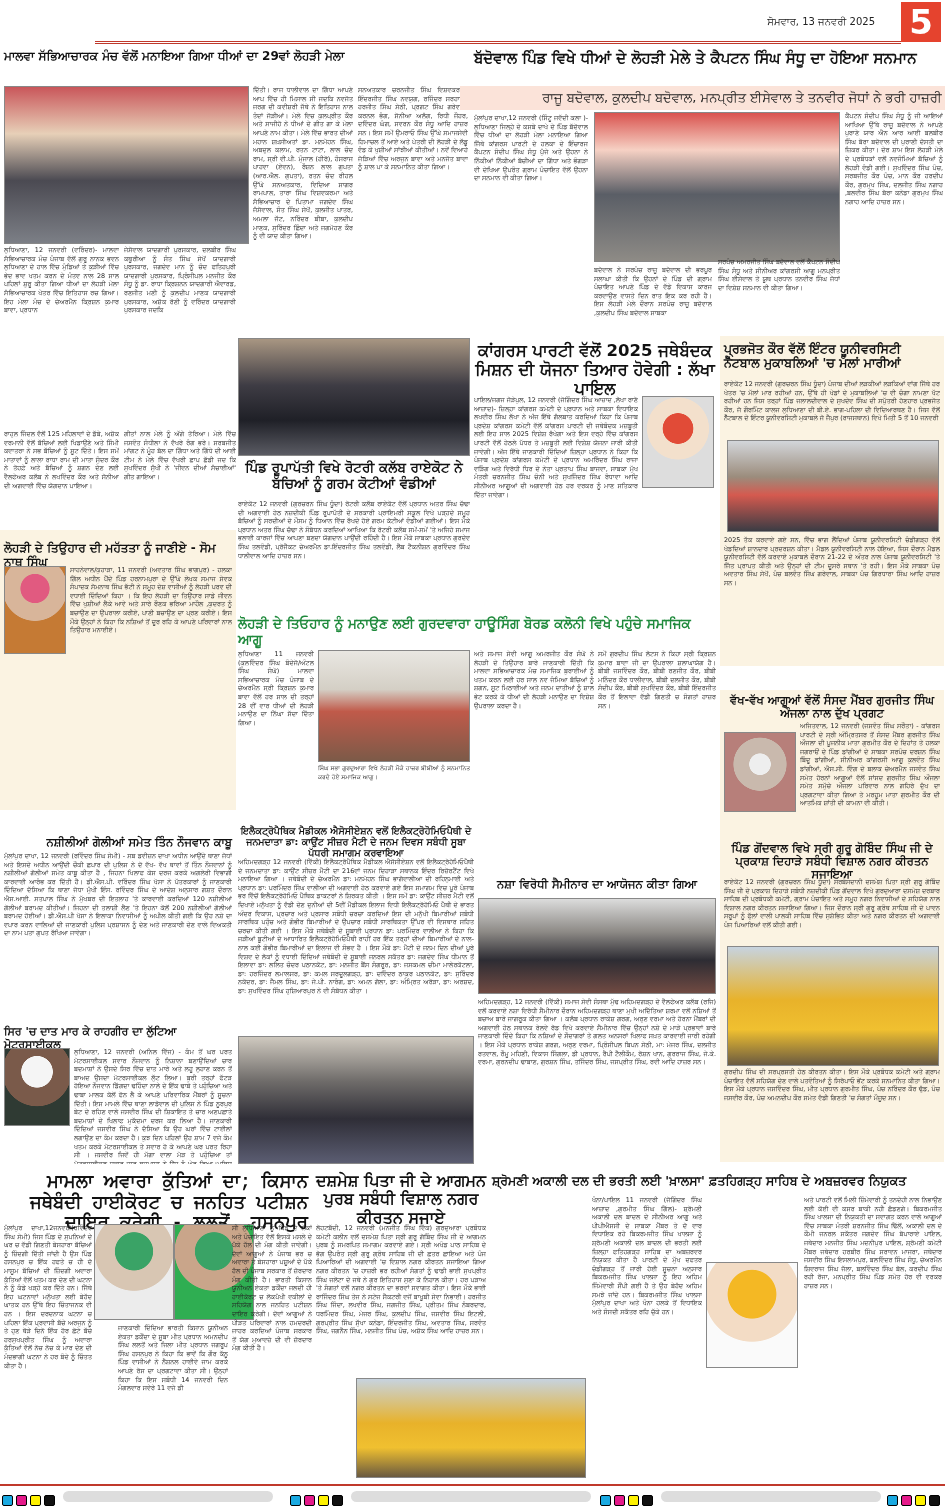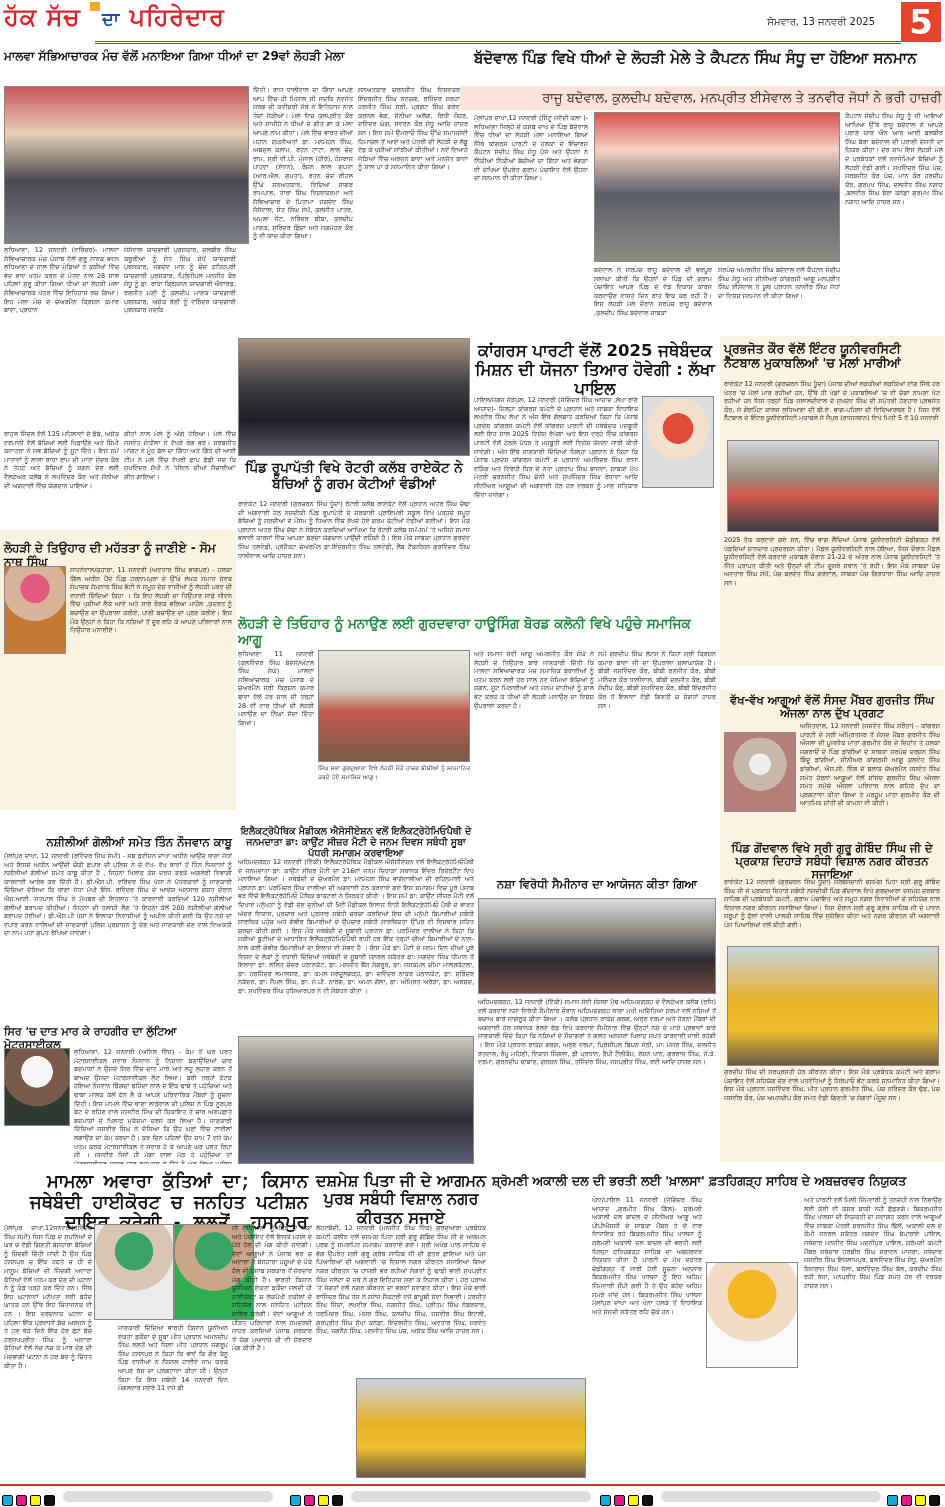--- a/index.html
+++ b/index.html
@@ -26,25 +26,20 @@
   .pinkband{background:#fbe3d9}
   .green-hl{color:#1f8a3c}
   .footer{left:0;top:1484px;width:945px;height:23px;border-top:2px solid #c0392b}
   .reg{display:inline-block;width:11px;height:11px;border-radius:2px;margin-right:3px;border:1px solid #000}
   .grayp{display:inline-block;height:11px;border-radius:6px;background:#ddd;vertical-align:top}
 </style>
 </head>
 <body>
 
 <div class="abs mast">
-  <div class="abs logo">
-    <span>ਹੱਕ ਸੱਚ</span>
-    <span class="flag"></span><span class="mid">ਦਾ</span>
-    <span>ਪਹਿਰੇਦਾਰ</span>
-  </div>
   <div class="abs date">ਸੋਮਵਾਰ, 13 ਜਨਵਰੀ 2025</div>
   <div class="abs pagebox">5</div>
   <div class="abs rule"></div>
 </div>
 
 <div class="abs hl" style="left:4px;top:50px;width:462px;font-size:12px;">ਮਾਲਵਾ ਸੱਭਿਆਚਾਰਕ ਮੰਚ ਵੱਲੋਂ ਮਨਾਇਆ ਗਿਆ ਧੀਆਂ ਦਾ 29ਵਾਂ ਲੋਹੜੀ ਮੇਲਾ</div>
 <div class="abs photo red" style="left:4px;top:86px;width:245px;height:158px;"></div>
 <div class="abs txt" style="left:4px;top:246px;width:115px;height:184px;">ਲੁਧਿਆਣਾ, 12 ਜਨਵਰੀ (ਵਰਿੰਦਰ)- ਮਾਲਵਾ ਸੱਭਿਆਚਾਰਕ ਮੰਚ ਪੰਜਾਬ ਵੱਲੋਂ ਗੁਰੂ ਨਾਨਕ ਭਵਨ ਲੁਧਿਆਣਾ ਦੇ ਹਾਲ ਵਿੱਚ ਮੁੰਡਿਆਂ ਤੇ ਕੁੜੀਆਂ ਵਿੱਚ ਭੇਦ ਭਾਵ ਖਤਮ ਕਰਨ ਦੇ ਮੰਤਵ ਨਾਲ 28 ਸਾਲ ਪਹਿਲਾਂ ਸ਼ੁਰੂ ਕੀਤਾ ਗਿਆ ਧੀਆਂ ਦਾ ਲੋਹੜੀ ਮੇਲਾ ਸੱਭਿਆਚਾਰਕ ਖੇਤਰ ਵਿੱਚ ਇਤਿਹਾਸ ਰਚ ਗਿਆ। ਇਹ ਮੇਲਾ ਮੰਚ ਦੇ ਚੇਅਰਮੈਨ ਕ੍ਰਿਸ਼ਨ ਕੁਮਾਰ ਬਾਵਾ, ਪ੍ਰਧਾਨ</div>
 <div class="abs txt" style="left:124px;top:246px;width:112px;height:184px;">ਜੇਸੋਵਾਲ ਯਾਦਗਾਰੀ ਪੁਰਸਕਾਰ, ਦਲਬੀਰ ਸਿੰਘ ਕਥੂਰੀਆ ਨੂੰ ਸੰਤ ਸਿੰਘ ਸੇਖੋਂ ਯਾਦਗਾਰੀ ਪੁਰਸਕਾਰ, ਜਗਦੇਵ ਮਾਨ ਨੂੰ ਚੰਦ ਫਤਿਹਪੁਰੀ ਯਾਦਗਾਰੀ ਪੁਰਸਕਾਰ, ਪ੍ਰਿੰਸੀਪਲ ਮਨਜੀਤ ਕੌਰ ਸੰਧੂ ਨੂੰ ਡਾ. ਰਾਧਾ ਕ੍ਰਿਸ਼ਨਨ ਯਾਦਗਾਰੀ ਐਵਾਰਡ, ਰਣਜੀਤ ਮਣੀ ਨੂੰ ਕੁਲਦੀਪ ਮਾਣਕ ਯਾਦਗਾਰੀ ਪੁਰਸਕਾਰ, ਅਸ਼ੋਕ ਰੋਣੀ ਨੂੰ ਵਰਿੰਦਰ ਯਾਦਗਾਰੀ ਪੁਰਸਕਾਰ ਜਦਕਿ</div>
 <div class="abs txt" style="left:253px;top:86px;width:100px;height:240px;">ਦਿੱਤੀ। ਰਾਜ ਧਾਲੀਵਾਲ ਦਾ ਗਿੱਧਾ ਆਪਣੇ ਆਪ ਵਿੱਚ ਹੀ ਮਿਸਾਲ ਸੀ ਜਦਕਿ ਨਵਜੋਤ ਜਰਗ ਦੀ ਕਵੀਸ਼ਰੀ ਜੱਥੇ ਨੇ ਇਤਿਹਾਸ ਨਾਲ ਤੰਦਾਂ ਜੋੜੀਆਂ। ਮੇਲੇ ਵਿਚ ਕੁਲਪ੍ਰੀਤ ਕੌਰ ਅਤੇ ਸਾਜੀਹੋ ਨੇ ਧੀਆਂ ਦੇ ਗੀਤ ਗਾ ਕੇ ਮੇਲਾ ਆਪਣੇ ਨਾਮ ਕੀਤਾ। ਮੇਲੇ ਵਿੱਚ ਭਾਰਤ ਦੀਆਂ ਮਹਾਨ ਸ਼ਖ਼ਸੀਅਤਾਂ ਡਾ. ਮਨਮੋਹਨ ਸਿੰਘ, ਅਬਦੁਲ ਕਲਾਮ, ਰਤਨ ਟਾਟਾ, ਲਾਲ ਚੰਦ ਰਾਮ, ਸ੍ਰੀ ਵੀ.ਪੀ. ਮੁੰਜਾਲ (ਹੀਰੋ), ਹੰਸਰਾਜ ਪਾਹਵਾ (ਏਵਨ), ਰੌਸ਼ਨ ਲਾਲ ਗੁਪਤਾ (ਆਰ.ਐਲ. ਗੁਪਤਾ), ਰਤਨ ਚੰਦ ਰੀਹਲ ਉੱਘੇ ਸਨਅਤਕਾਰ, ਵਿਦਿਆ ਸਾਗਰ ਰਾਮਪਾਲ, ਤਾਰਾ ਸਿੰਘ ਵਿਸ਼ਵਕਰਮਾ ਅਤੇ ਸੱਭਿਆਚਾਰ ਦੇ ਪਿਤਾਮਾ ਜਗਦੇਵ ਸਿੰਘ ਜੱਸੋਵਾਲ, ਸੰਤ ਸਿੰਘ ਸੇਖੋਂ, ਕੁਲਜੀਤ ਪਾਤਰ, ਅਮਲਾ ਜੱਟ, ਨਰਿੰਦਰ ਬੀਬਾ, ਕੁਲਦੀਪ ਮਾਣਕ, ਸੁਰਿੰਦਰ ਛਿੰਦਾ ਅਤੇ ਜਗਮੋਹਣ ਕੌਰ ਨੂੰ ਵੀ ਯਾਦ ਕੀਤਾ ਗਿਆ।</div>
@@ -52,21 +47,21 @@
 <div class="abs txt" style="left:4px;top:430px;width:115px;height:100px;">ਰਾਹੁਲ ਜਿੰਦਲ ਵੱਲੋਂ 125 ਮਹਿਲਾਵਾਂ ਦੇ ਡੱਬੇ, ਅਸ਼ੋਕ ਵਰਮਾਨੀ ਵੱਲੋਂ ਬੱਚਿਆਂ ਲਈ ਖਿਡਾਉਣੇ ਅਤੇ ਸਿੰਮੀ ਕਵਾਤਰਾ ਨੇ ਸਭ ਬੱਚਿਆਂ ਨੂੰ ਸੂਟ ਦਿੱਤੇ। ਇਸ ਸਮੇਂ ਮਾਤਾਵਾਂ ਨੂੰ ਲਾਲਾ ਰਾਧਾ ਰਾਮ ਦੀ ਮਾਤਾ ਸੁੰਦਰ ਕੌਰ ਨੇ ਤੋਹਫ਼ੇ ਅਤੇ ਬੱਚਿਆਂ ਨੂੰ ਸ਼ਗਨ ਦੇਣ ਲਈ ਵੈਲਫੇਅਰ ਕਲੱਬ ਨੇ ਲਖਵਿੰਦਰ ਕੌਰ ਅਤੇ ਸੋਨੀਆ ਦੀ ਅਗਵਾਈ ਵਿੱਚ ਯੋਗਦਾਨ ਪਾਇਆ।</div>
 <div class="abs txt" style="left:124px;top:430px;width:112px;height:100px;">ਗੀਤਾਂ ਨਾਲ ਮੇਲੇ ਨੂੰ ਅੱਗੇ ਤੋਰਿਆ। ਮੇਲੇ ਵਿੱਚ ਜਸਵੰਤ ਸੰਧੀਲਾ ਨੇ ਵੱਖਰੇ ਰੰਗ ਭਰੇ। ਸਰਬਜੀਤ ਮਾਂਗਟ ਨੇ ਮੂੰਹ ਬੋਲ ਦਾ ਗਿੱਧਾ ਅਤੇ ਗਿੱਧੇ ਦੀ ਆਈ ਟੀਮ ਨੇ ਮੇਲੇ ਵਿੱਚ ਵੱਖਰੀ ਛਾਪ ਛੱਡੀ ਜਦ ਕਿ ਸੁਖਵਿੰਦਰ ਸੁੱਖੀ ਨੇ 'ਜੀਵਨ ਦੀਆਂ ਸੱਚਾਈਆਂ' ਗੀਤ ਗਾਇਆ।</div>
 
 <div class="abs hl" style="left:474px;top:50px;width:468px;font-size:15px;">ਬੱਦੋਵਾਲ ਪਿੰਡ ਵਿਖੇ ਧੀਆਂ ਦੇ ਲੋਹੜੀ ਮੇਲੇ ਤੇ ਕੈਪਟਨ ਸਿੰਘ ਸੰਧੂ ਦਾ ਹੋਇਆ ਸਨਮਾਨ</div>
 <div class="abs pinkband" style="left:460px;top:86px;width:564px;height:24px;">
   <div class="hl" style="font-size:13px;font-weight:normal;color:#222;text-align:center;line-height:24px;" actable="false">ਰਾਜੂ ਬਦੋਵਾਲ, ਕੁਲਦੀਪ ਬਦੋਵਾਲ, ਮਨਪ੍ਰੀਤ ਈਸੇਵਾਲ ਤੇ ਤਨਵੀਰ ਜੋਧਾਂ ਨੇ ਭਰੀ ਹਾਜ਼ਰੀ</div>
 </div>
 <div class="abs txt" style="left:474px;top:114px;width:114px;height:226px;">ਮੁੱਲਾਂਪੁਰ ਦਾਖਾ,12 ਜਨਵਰੀ (ਸਿੰਟੂ ਜਵੱਦੀ ਕਲਾ )-ਲੁਧਿਆਣਾ ਜਿਲ੍ਹੇ ਦੇ ਕਸਬੇ ਦਾਖੇ ਦੇ ਪਿੰਡ ਬੱਦੋਵਾਲ ਵਿੱਚ ਧੀਆਂ ਦਾ ਲੋਹੜੀ ਮੇਲਾ ਮਨਾਇਆ ਗਿਆ ਜਿੱਥੇ ਕਾਂਗਰਸ ਪਾਰਟੀ ਦੇ ਹਲਕਾ ਦੇ ਇੰਚਾਰਜ ਕੈਪਟਨ ਸੰਦੀਪ ਸਿੰਘ ਸੰਧੂ ਪੁੱਜੇ ਅਤੇ ਉਹਨਾ ਨੇ ਨਿੱਕੀਆਂ ਨਿੱਕੀਆਂ ਬੱਚੀਆਂ ਦਾ ਗਿੱਧਾ ਅਤੇ ਭੰਗੜਾ ਵੀ ਦੇਖਿਆ ਉਪਰੰਤ ਗ੍ਰਾਮ ਪੰਚਾਇਤ ਵੱਲੋਂ ਉਹਨਾ ਦਾ ਸਨਮਾਨ ਵੀ ਕੀਤਾ ਗਿਆ।</div>
 <div class="abs photo" style="left:594px;top:112px;width:246px;height:150px;background:linear-gradient(180deg,#d9534f 0%,#f6d1c4 25%,#5a5e66 55%,#8e8b86 100%)"></div>
 <div class="abs txt" style="left:594px;top:266px;width:118px;height:76px;">ਬਦੋਵਾਲ ਨੇ ਸਰਪੰਚ ਰਾਜੂ ਬਦੋਵਾਲ ਦੀ ਭਰਪੂਰ ਸਲਾਘਾ ਕੀਤੀ ਕਿ ਉਹਨਾਂ ਦੇ ਪਿੰਡ ਦੀ ਗ੍ਰਾਮ ਪੰਚਾਇਤ ਆਪਣੇ ਪਿੰਡ ਦੇ ਵੱਡੇ ਵਿਕਾਸ ਕਾਰਜ ਕਰਵਾਉਣ ਵਾਸਤੇ ਦਿਨ ਰਾਤ ਇਕ ਕਰ ਰਹੀ ਹੈ। ਇਸ ਲੋਹੜੀ ਮੇਲੇ ਦੌਰਾਨ ਸਰਪੰਚ ਰਾਜੂ ਬਦੋਵਾਲ ,ਕੁਲਦੀਪ ਸਿੰਘ ਬਦੋਵਾਲ ਸਾਬਕਾ</div>
-<div class="abs txt" style="left:718px;top:266px;width:122px;height:76px;">ਸਰਪੰਚ ਅਮਰਜੀਤ ਸਿੰਘ ਬਦੋਵਾਲ ਵਲੋਂ ਕੈਪਟਨ ਸੰਦੀਪ ਸਿੰਘ ਸੰਧੂ ਅਤੇ ਸੀਨੀਅਰ ਕਾਂਗਰਸੀ ਆਗੂ ਮਨਪ੍ਰੀਤ ਸਿੰਘ ਈਸੇਵਾਲ ਤੇ ਯੂਥ ਪ੍ਰਧਾਨ ਤਨਵੀਰ ਸਿੰਘ ਜੋਧਾਂ ਦਾ ਵਿਸ਼ੇਸ਼ ਸਨਮਾਨ ਵੀ ਕੀਤਾ ਗਿਆ।</div>
+<div class="abs txt" style="left:718px;top:258px;width:122px;height:76px;">ਸਰਪੰਚ ਅਮਰਜੀਤ ਸਿੰਘ ਬਦੋਵਾਲ ਵਲੋਂ ਕੈਪਟਨ ਸੰਦੀਪ ਸਿੰਘ ਸੰਧੂ ਅਤੇ ਸੀਨੀਅਰ ਕਾਂਗਰਸੀ ਆਗੂ ਮਨਪ੍ਰੀਤ ਸਿੰਘ ਈਸੇਵਾਲ ਤੇ ਯੂਥ ਪ੍ਰਧਾਨ ਤਨਵੀਰ ਸਿੰਘ ਜੋਧਾਂ ਦਾ ਵਿਸ਼ੇਸ਼ ਸਨਮਾਨ ਵੀ ਕੀਤਾ ਗਿਆ।</div>
 <div class="abs txt" style="left:845px;top:112px;width:98px;height:230px;">ਕੈਪਟਨ ਸੰਦੀਪ ਸਿੰਘ ਸੰਧੂ ਨੂੰ ਜੀ ਆਇਆਂ ਆਖਿਆ ਉੱਥੇ ਰਾਜੂ ਬਦੋਵਾਲ ਨੇ ਆਪਣੇ ਪੁਰਾਣੇ ਯਾਰ ਐਨ ਆਰ ਆਈ ਬਲਬੀਰ ਸਿੰਘ ਬੋਰਾ ਬਦੋਵਾਲ ਦੀ ਪੁਰਾਣੀ ਦੋਸਤੀ ਦਾ ਜ਼ਿਕਰ ਕੀਤਾ। ਦੇਰ ਸ਼ਾਮ ਇਸ ਲੋਹੜੀ ਮੇਲੇ ਦੇ ਪ੍ਰਬੰਧਕਾਂ ਵਲੋਂ ਨਵਜੰਮਿਆਂ ਬੱਚਿਆਂ ਨੂੰ ਲੋਹੜੀ ਵੰਡੀ ਗਈ। ਸੁਖਵਿੰਦਰ ਸਿੰਘ ਪੰਚ, ਸਰਬਜੀਤ ਕੌਰ ਪੰਚ, ਮਾਨ ਕੌਰ ਹਰਦੀਪ ਕੌਰ, ਗੁਰਮੁਖ ਸਿੰਘ, ਦਲਜੀਤ ਸਿੰਘ ਨਗਾਹ ,ਬਲਵੀਰ ਸਿੰਘ ਬੋਰਾ ਕਨੇਡਾ ਗੁਰਮੁਖ ਸਿੰਘ ਨਗਾਹ ਆਦਿ ਹਾਜ਼ਰ ਸਨ।</div>
 
 <div class="abs hl" style="left:474px;top:342px;width:242px;font-size:16.5px;text-align:center;">ਕਾਂਗਰਸ ਪਾਰਟੀ ਵੱਲੋਂ 2025 ਜਥੇਬੰਦਕ ਮਿਸ਼ਨ ਦੀ ਯੋਜਨਾ ਤਿਆਰ ਹੋਵੇਗੀ : ਲੱਖਾ ਪਾਇਲ</div>
 <div class="abs photo portrait" style="left:642px;top:396px;width:72px;height:92px;"></div>
 <div class="abs txt" style="left:474px;top:396px;width:164px;height:190px;">ਪਾਇਲ/ਜਗਜ ਜੋੜੇਪੁਲ, 12 ਜਨਵਰੀ (ਜੋਗਿੰਦਰ ਸਿੰਘ ਆਜ਼ਾਦ ,ਲੋਖਾ ਰਾਣੋ ਆਜ਼ਾਦ)- ਜ਼ਿਲ੍ਹਾ ਕਾਂਗਰਸ ਕਮੇਟੀ ਦੇ ਪ੍ਰਧਾਨ ਅਤੇ ਸਾਬਕਾ ਵਿਧਾਇਕ ਲਖਵੀਰ ਸਿੰਘ ਲੱਖਾ ਨੇ ਅੱਜ ਇੱਥੇ ਗੱਲਬਾਤ ਕਰਦਿਆਂ ਕਿਹਾ ਕਿ ਪੰਜਾਬ ਪ੍ਰਦੇਸ਼ ਕਾਂਗਰਸ ਕਮੇਟੀ ਵੱਲੋਂ ਕਾਂਗਰਸ ਪਾਰਟੀ ਦੀ ਜਥੇਬੰਦਕ ਮਜ਼ਬੂਤੀ ਲਈ ਇਹ ਸਾਲ 2025 ਵਿਸ਼ੇਸ਼ ਰੱਖੇਗਾ ਅਤੇ ਇਸ ਵਰ੍ਹੇ ਵਿੱਚ ਕਾਂਗਰਸ ਪਾਰਟੀ ਵੱਲੋਂ ਹੇਠਲੇ ਪੱਧਰ ਤੇ ਮਜ਼ਬੂਤੀ ਲਈ ਵਿਸ਼ੇਸ਼ ਯੋਜਨਾ ਜਾਰੀ ਕੀਤੀ ਜਾਵੇਗੀ। ਅੱਜ ਇੱਥੇ ਜਾਣਕਾਰੀ ਦਿੰਦਿਆਂ ਜ਼ਿਲ੍ਹਾ ਪ੍ਰਧਾਨ ਨੇ ਕਿਹਾ ਕਿ ਪੰਜਾਬ ਪ੍ਰਦੇਸ਼ ਕਾਂਗਰਸ ਕਮੇਟੀ ਦੇ ਪ੍ਰਧਾਨ ਅਮਰਿੰਦਰ ਸਿੰਘ ਰਾਜਾ ਵੜਿੰਗ ਅਤੇ ਵਿਰੋਧੀ ਧਿਰ ਦੇ ਨੇਤਾ ਪ੍ਰਤਾਪ ਸਿੰਘ ਬਾਜਵਾ, ਸਾਬਕਾ ਮੁੱਖ ਮੰਤਰੀ ਚਰਨਜੀਤ ਸਿੰਘ ਚੰਨੀ ਅਤੇ ਸੁਖਜਿੰਦਰ ਸਿੰਘ ਰੰਧਾਵਾ ਆਦਿ ਸੀਨੀਅਰ ਆਗੂਆਂ ਦੀ ਅਗਵਾਈ ਹੇਠ ਹਰ ਵਰਕਰ ਨੂੰ ਮਾਣ ਸਤਿਕਾਰ ਦਿੱਤਾ ਜਾਵੇਗਾ।</div>
 
 <div class="abs cream" style="left:720px;top:336px;width:224px;height:330px;"></div>
 <div class="abs hl" style="left:724px;top:342px;width:216px;font-size:12.5px;text-align:left;">ਪ੍ਰਭਜੋਤ ਕੌਰ ਵੱਲੋਂ ਇੰਟਰ ਯੂਨੀਵਰਸਿਟੀ ਨੈੱਟਬਾਲ ਮੁਕਾਬਲਿਆਂ 'ਚ ਮੱਲਾਂ ਮਾਰੀਆਂ</div>
 <div class="abs txt" style="left:724px;top:380px;width:216px;height:56px;">ਰਾਏਕੋਟ 12 ਜਨਵਰੀ (ਗੁਰਚਰਨ ਸਿੰਘ ਧੂੰਦਾ) ਪੰਜਾਬ ਦੀਆਂ ਲੜਕੀਆਂ ਲੜਕਿਆਂ ਵਾਂਗ ਜਿੱਥੇ ਹਰ ਖੇਤਰ 'ਚ ਮੱਲਾਂ ਮਾਰ ਰਹੀਆਂ ਹਨ, ਉੱਥੇ ਹੀ ਖੇਡਾਂ ਦੇ ਮੁਕਾਬਲਿਆਂ 'ਚ ਵੀ ਚੰਗਾ ਨਾਮਣਾ ਖੱਟ ਰਹੀਆਂ ਹਨ ਜਿਸ ਤਰ੍ਹਾਂ ਪਿੰਡ ਜਲਾਲਦੀਵਾਲ ਦੇ ਸੁਖਦੇਵ ਸਿੰਘ ਦੀ ਸਪੁੱਤਰੀ ਹੋਣਹਾਰ ਪ੍ਰਭਜੋਤ ਕੌਰ, ਜੋ ਗੌਰਮਿੰਟ ਕਾਲਜ ਲੁਧਿਆਣਾ ਦੀ ਬੀ.ਏ. ਭਾਗ-ਪਹਿਲਾ ਦੀ ਵਿਦਿਆਰਥਣ ਹੈ। ਜਿਸ ਵੱਲੋਂ ਨੈੱਟਬਾਲ ਦੇ ਇੰਟਰ ਯੂਨੀਵਰਸਿਟੀ ਮੁਕਾਬਲੇ ਜੋ ਜੈਪੁਰ (ਰਾਜਸਥਾਨ) ਵਿਖੇ ਮਿਤੀ 5 ਤੋਂ 10 ਜਨਵਰੀ</div>
 <div class="abs photo" style="left:727px;top:440px;width:212px;height:92px;background:linear-gradient(180deg,#d3d6da 0%,#9b8c7c 40%,#d55a4f 60%,#3b3c44 100%)"></div>

